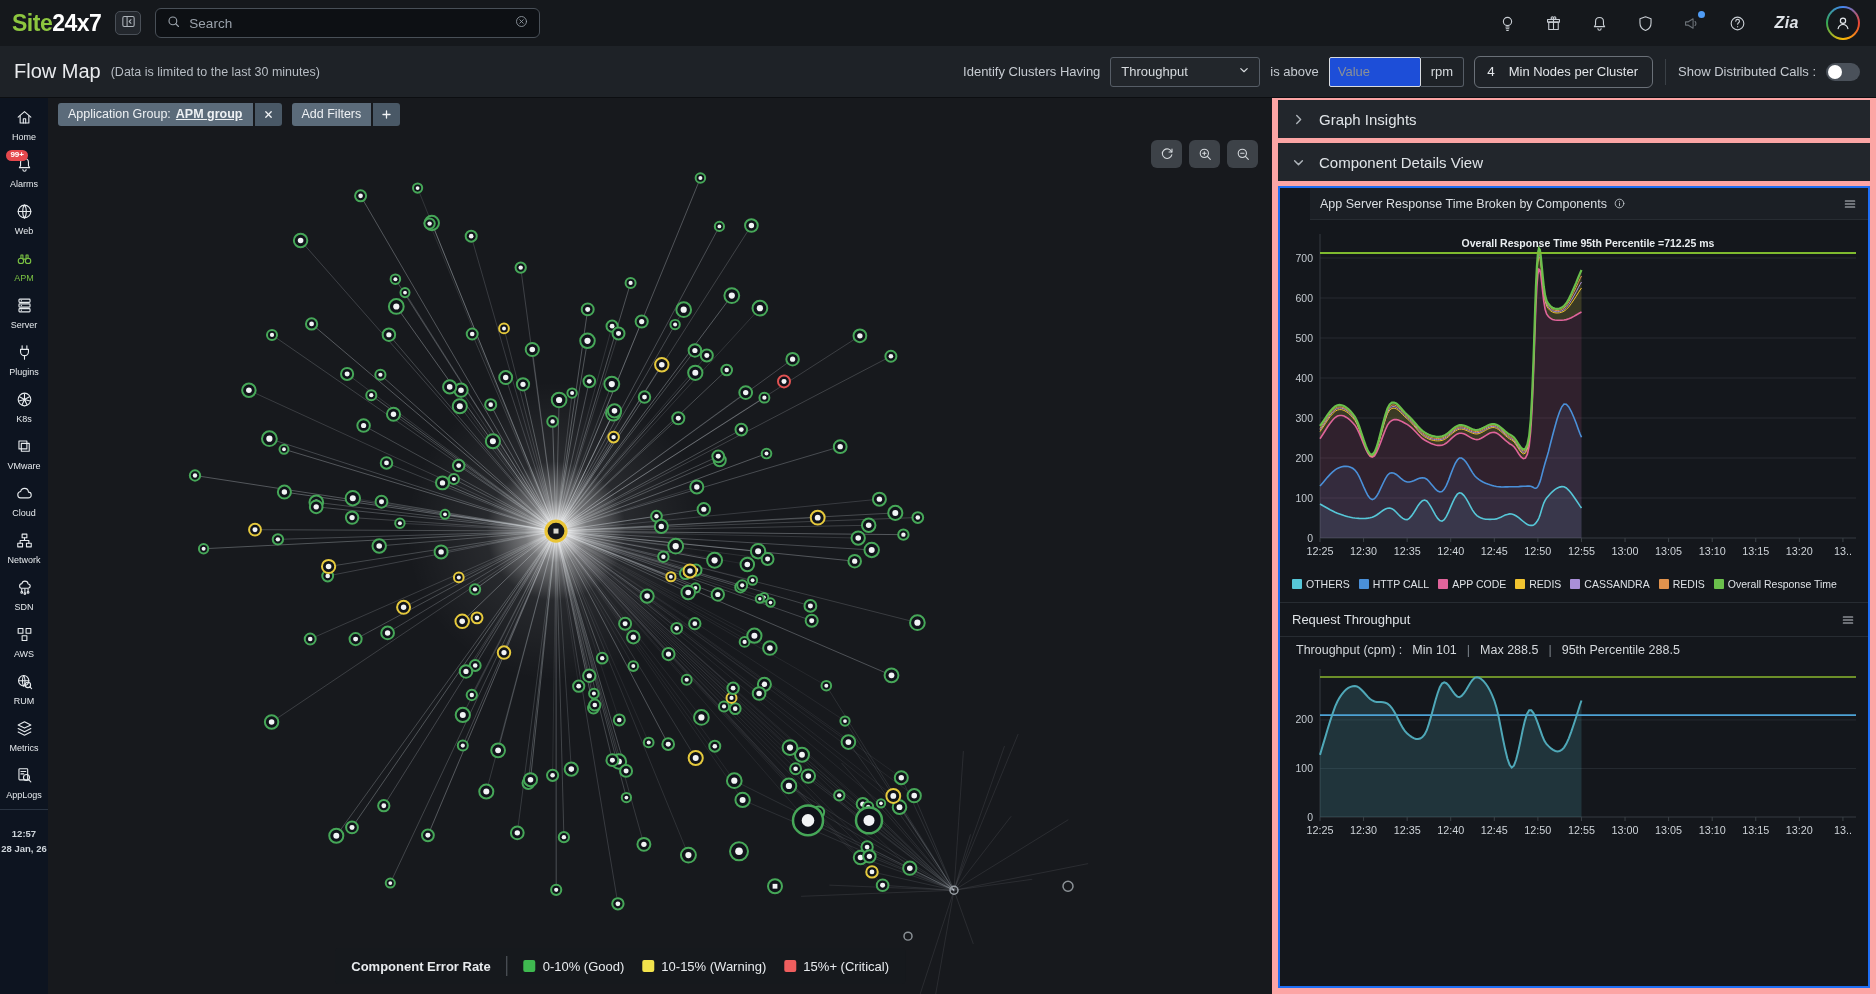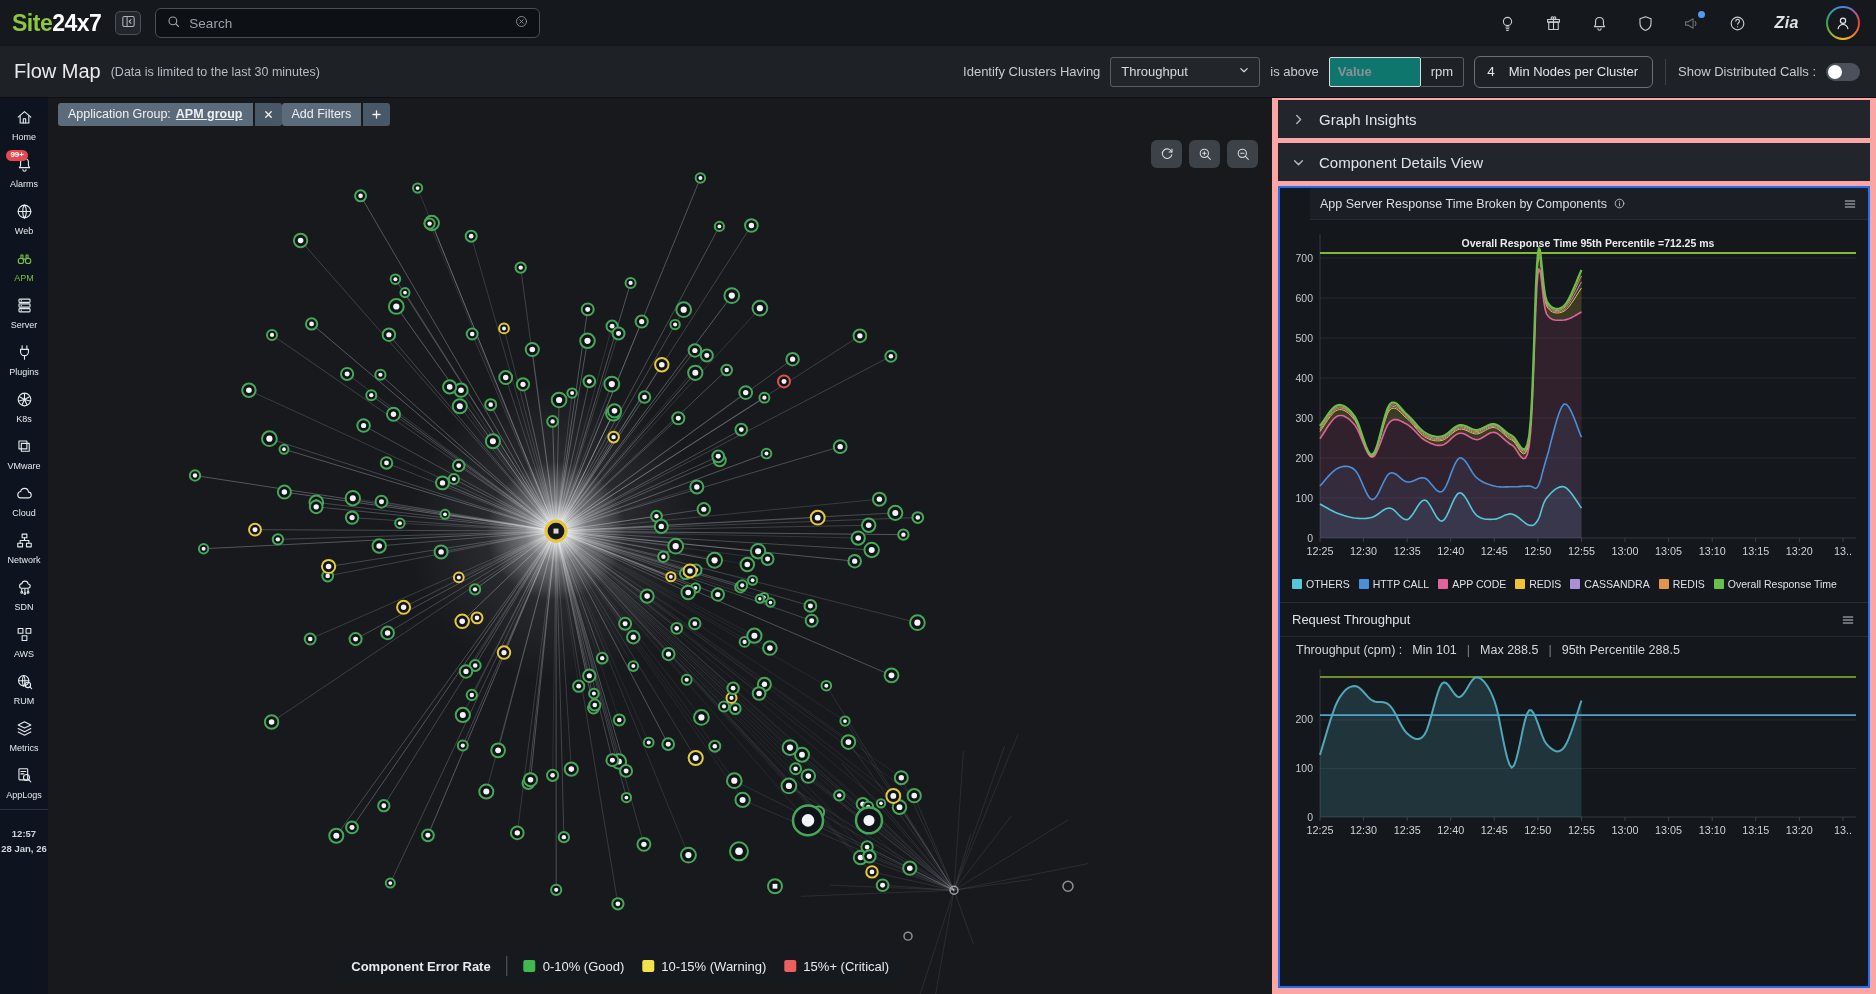--- a/index.html
+++ b/index.html
@@ -32,22 +32,22 @@
   
   .subheader { height:52px; flex:0 0 52px; background:#1e2227; display:flex; align-items:center;
     padding:0 16px 0 14px; gap:8px; border-bottom:1px solid #0c0e11; }
   .subheader h1 { font-size:20px; font-weight:500; color:#e9ebee; }
   .subheader .sub { font-size:12.5px; color:#b7bdc4; margin-left:2px; }
   .cluster { margin-left:auto; display:flex; align-items:center; gap:10px; font-size:13px; color:#c6cbd1; }
   .sel { height:30px; min-width:150px; background:#22262b; border:1px solid #565d66; border-radius:3px;
     display:flex; align-items:center; justify-content:space-between; gap:8px; padding:0 8px 0 10px;
     color:#d7dbdf; cursor:pointer; }
   .val-wrap { display:flex; }
-  .val-input { height:30px; width:92px; background:#0f766e; border:1.5px solid #d9dce0; border-radius:2px;
-    color:#dfe3e8; padding:0 8px; font-size:13px; outline:none; font-family:"Liberation Sans",sans-serif;font-weight:bold; }
+  .val-input { height:30px; width:92px; background:#1d4ed8; border:1.5px solid #d9dce0; border-radius:2px;
+    color:#dfe3e8; padding:0 8px; font-size:13px; outline:none; font-family:"Liberation Sans",sans-serif; }
   .val-input::placeholder { color:#8a9097; }
   .unit { height:30px; border:1px solid #565d66; border-left:none; border-radius:0 3px 3px 0;
     display:flex; align-items:center; padding:0 10px; color:#d7dbdf; }
   .minnodes { height:32px; border:1px solid #6a7078; border-radius:6px; display:flex; align-items:center;
     gap:14px; padding:0 14px 0 12px; color:#e2e5e9; }
   .minnodes .num { font-size:13.5px; }
   .vsep { width:1px; height:26px; background:#3a4046; margin:0 2px; }
   .toggle { width:34px; height:18px; border-radius:9px; background:#4a515a; position:relative; cursor:pointer; }
   .toggle .knob { position:absolute; top:2px; left:2px; width:14px; height:14px; border-radius:50%; background:#ffffff; }
 
@@ -60,21 +60,21 @@
   .side-item { width:100%; padding:6px 0 7px; display:flex; flex-direction:column; align-items:center;
     gap:3px; color:#e6eaed; font-size:9px; cursor:pointer; position:relative; }
   .side-item.active { color:#7ac143; }
   .side-badge { position:absolute; top:1px; right:20px; background:#e5484d; color:#fff; font-size:8px;
     font-weight:bold; border-radius:7px; padding:1px 4px; line-height:1.1; }
   .side-divider { width:100%; height:1px; background:#2a3442; margin:2px 0; }
   .side-clock { margin-top:14px; text-align:center; font-size:9.5px; font-weight:bold; color:#ced4da; line-height:1.6; }
 
   
   .main { flex:1; min-width:0; display:flex; flex-direction:column; background:#17191d; }
-  .chips { height:32px; flex:0 0 32px; display:flex; align-items:center; padding:0 10px; }
+  .chips { height:32px; flex:0 0 32px; display:flex; align-items:center; gap:10px; padding:0 10px; }
   .chip { display:flex; height:23px; border-radius:3px; overflow:hidden; font-size:12.5px; color:#eef1f4; }
   .chip-main { background:#5b6b7a; padding:0 10px; display:flex; align-items:center; gap:5px; }
   .chip-val { text-decoration:underline; font-weight:bold; }
   .chip-act { background:#495866; width:27px; display:flex; align-items:center; justify-content:center;
     margin-left:2px; cursor:pointer; color:#f2f4f6; }
   .map { flex:1; position:relative; overflow:hidden; background:#17191d; }
   .map svg.mapsvg { position:absolute; inset:0; width:100%; height:100%; }
   .map-controls { position:absolute; top:10px; right:14px; display:flex; gap:7px; }
   .map-btn { width:31px; height:28px; border-radius:6px; background:#3d4248; color:#d6dade;
     display:flex; align-items:center; justify-content:center; cursor:pointer; }

